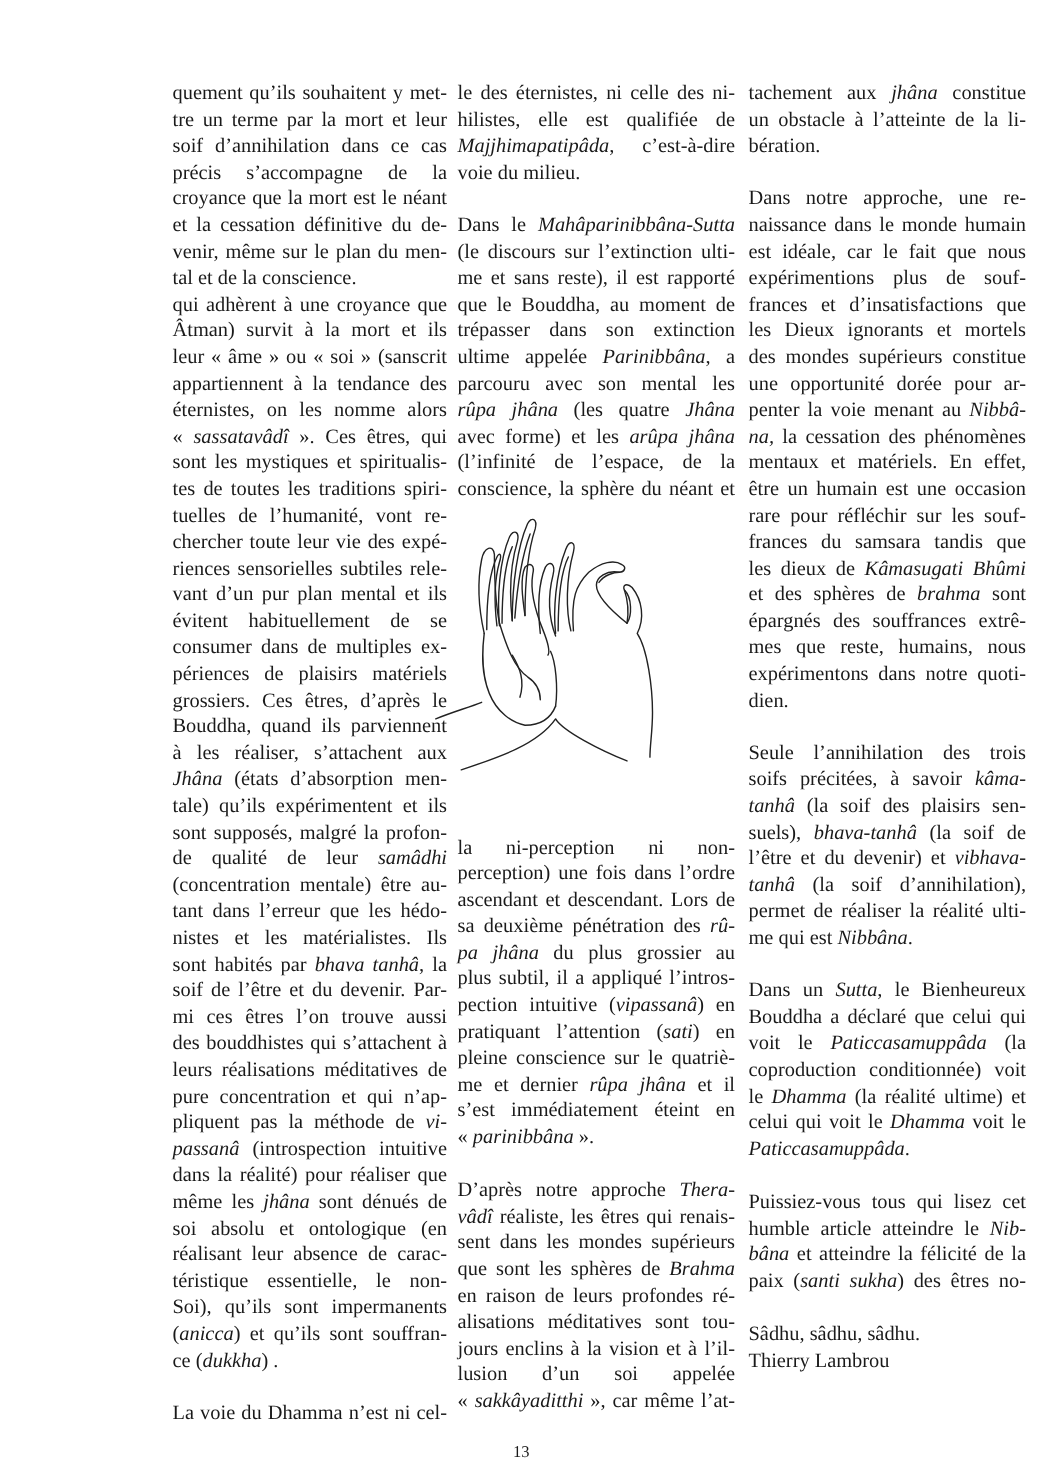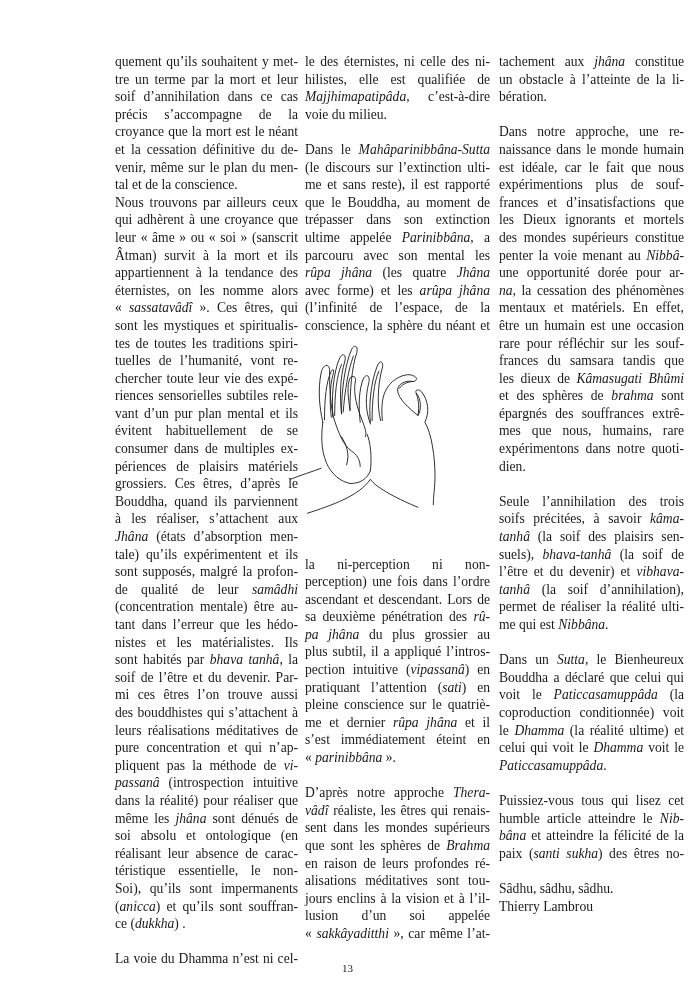--- a/index.html
+++ b/index.html
@@ -24,24 +24,23 @@
     <span class="ln">quement qu’ils souhaitent y met-</span>
     <span class="ln">tre un terme par la mort et leur</span>
     <span class="ln">soif d’annihilation dans ce cas</span>
     <span class="ln">précis s’accompagne de la</span>
     <span class="ln">croyance que la mort est le néant</span>
     <span class="ln">et la cessation définitive du de-</span>
     <span class="ln">venir, même sur le plan du men-</span>
     <span class="ln last">tal et de la conscience.</span>
   </div>
   <div>
-    <span class="ln">Nous trouvons par ailleurs ceux</span>
     <span class="ln">qui adhèrent à une croyance que</span>
+    <span class="ln">Âtman) survit à la mort et ils</span>
     <span class="ln">leur « âme » ou « soi » (sanscrit</span>
-    <span class="ln">Âtman) survit à la mort et ils</span>
     <span class="ln">appartiennent à la tendance des</span>
     <span class="ln">éternistes, on les nomme alors</span>
     <span class="ln">« <i>sassatavâdî</i> ». Ces êtres, qui</span>
     <span class="ln">sont les mystiques et spiritualis-</span>
     <span class="ln">tes de toutes les traditions spiri-</span>
     <span class="ln">tuelles de l’humanité, vont re-</span>
     <span class="ln">chercher toute leur vie des expé-</span>
     <span class="ln">riences sensorielles subtiles rele-</span>
     <span class="ln">vant d’un pur plan mental et ils</span>
     <span class="ln">évitent habituellement de se</span>
@@ -167,31 +166,31 @@
   </div>
   <div class="gap"></div>
   <div>
     <span class="ln">Dans notre approche, une re-</span>
     <span class="ln">naissance dans le monde humain</span>
     <span class="ln">est idéale, car le fait que nous</span>
     <span class="ln">expérimentions plus de souf-</span>
     <span class="ln">frances et d’insatisfactions que</span>
     <span class="ln">les Dieux ignorants et mortels</span>
     <span class="ln">des mondes supérieurs constitue</span>
+    <span class="ln">une opportunité dorée pour ar-</span>
     <span class="ln">penter la voie menant au <i>Nibbâ-</i></span>
-    <span class="ln">une opportunité dorée pour ar-</span>
     <span class="ln"><i>na,</i> la cessation des phénomènes</span>
     <span class="ln">mentaux et matériels. En effet,</span>
     <span class="ln">être un humain est une occasion</span>
     <span class="ln">rare pour réfléchir sur les souf-</span>
     <span class="ln">frances du samsara tandis que</span>
     <span class="ln">les dieux de <i>Kâmasugati Bhûmi</i></span>
     <span class="ln">et des sphères de <i>brahma</i> sont</span>
     <span class="ln">épargnés des souffrances extrê-</span>
-    <span class="ln">mes que nous, humains, rare</span>
+    <span class="ln">mes que reste, humains, nous</span>
     <span class="ln">expérimentons dans notre quoti-</span>
     <span class="ln last">dien.</span>
   </div>
   <div class="gap"></div>
   <div>
     <span class="ln">Seule l’annihilation des trois</span>
     <span class="ln">soifs précitées, à savoir <i>kâma-</i></span>
     <span class="ln"><i>tanhâ</i> (la soif des plaisirs sen-</span>
     <span class="ln">suels), <i>bhava-tanhâ</i> (la soif de</span>
     <span class="ln">l’être et du devenir) et <i>vibhava-</i></span>

